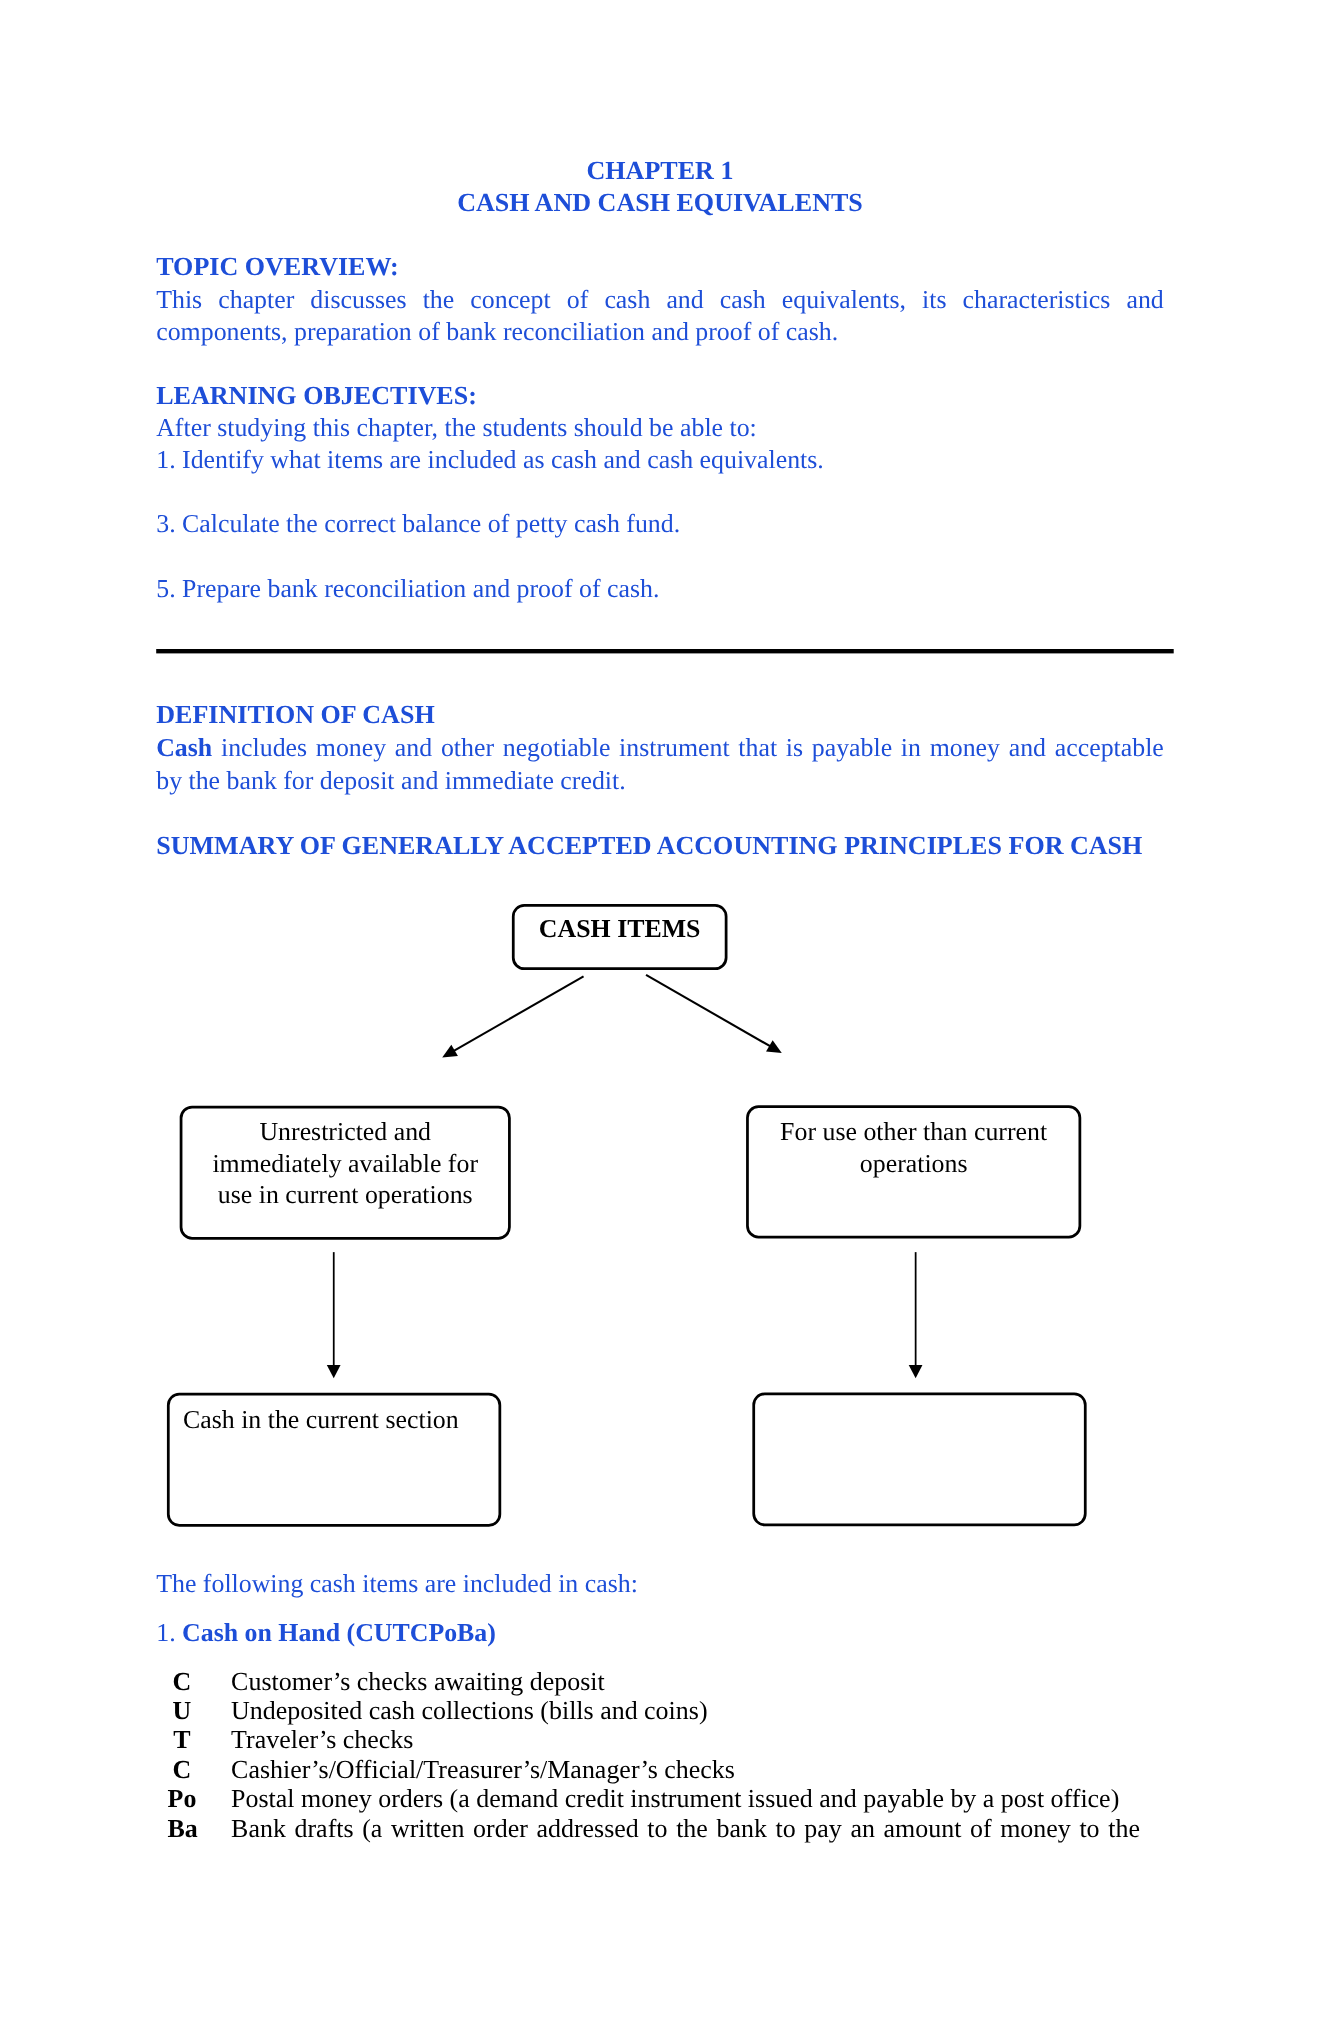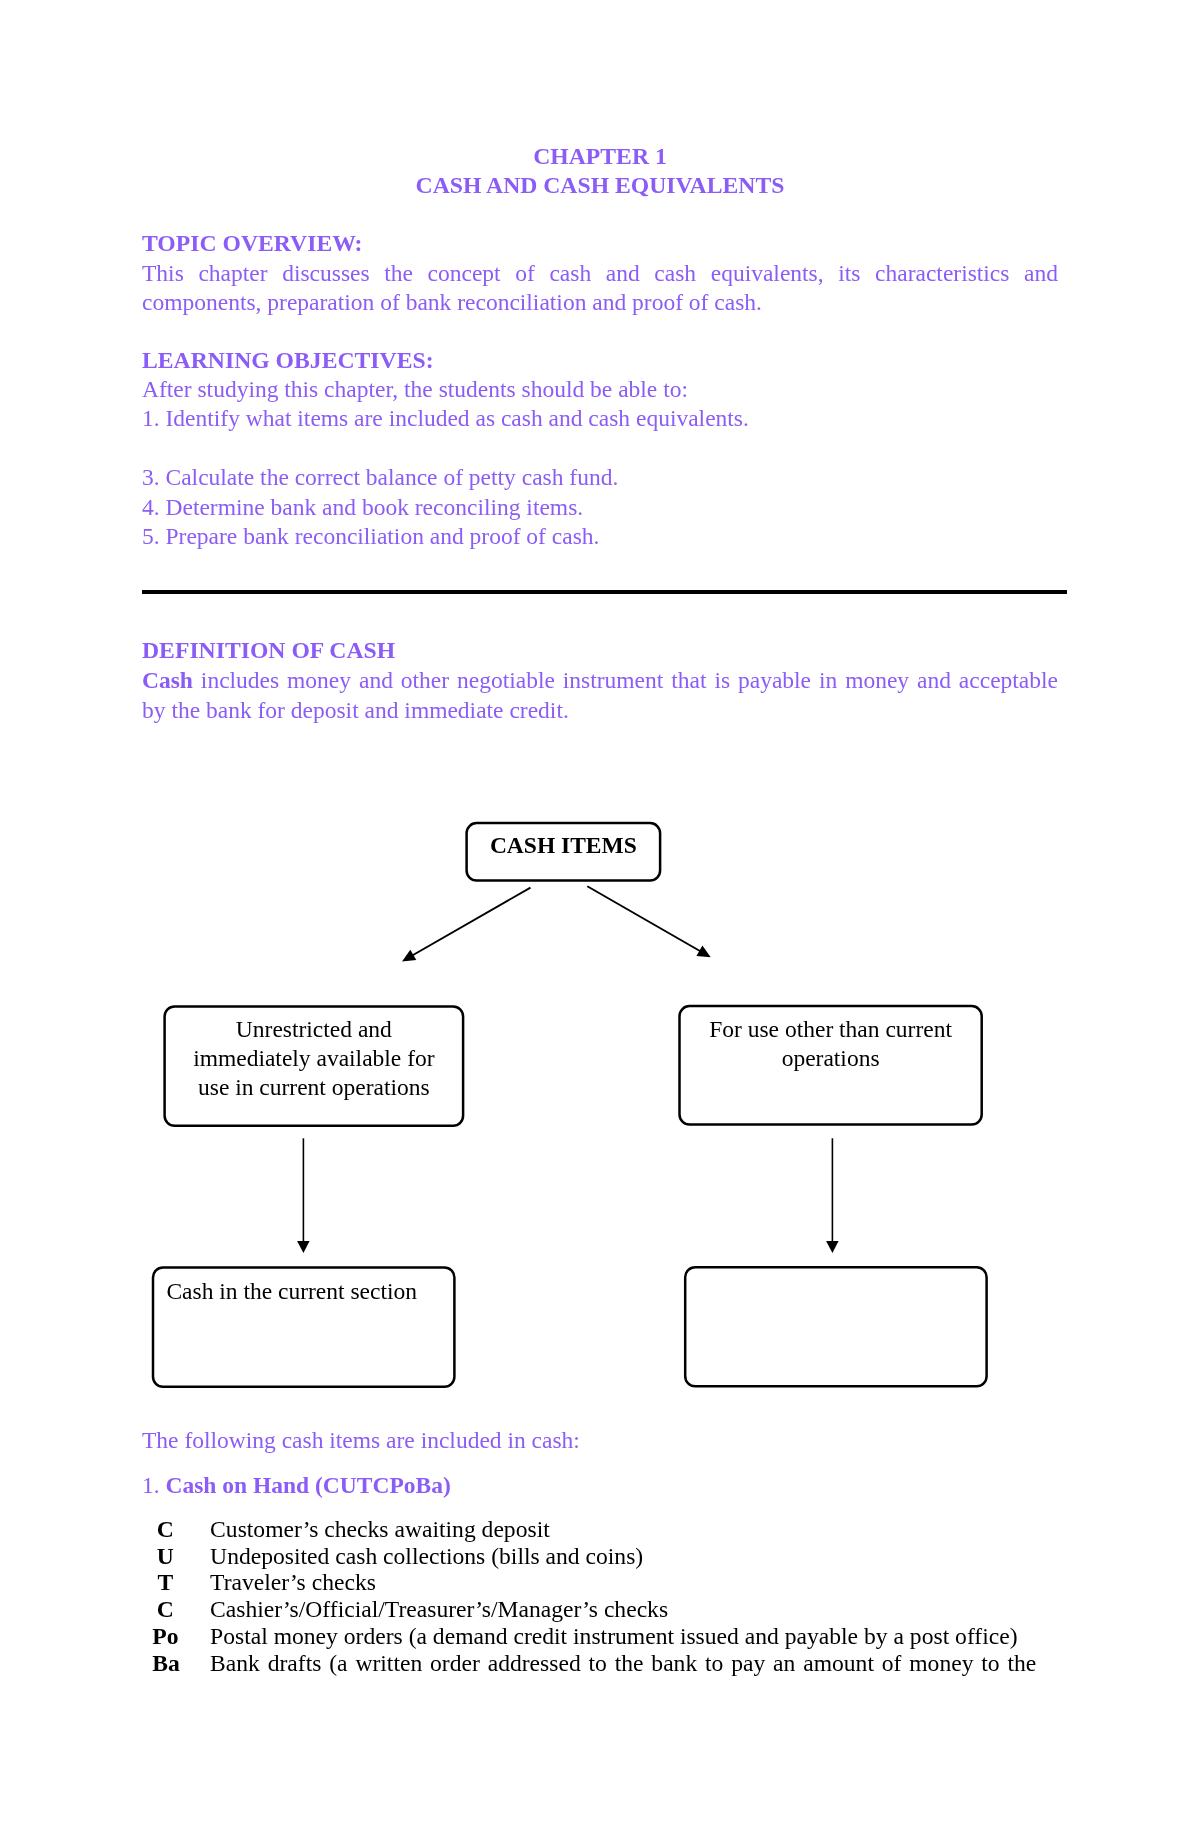--- a/index.html
+++ b/index.html
@@ -7,21 +7,21 @@
   * { -webkit-font-smoothing:antialiased; text-rendering:optimizeLegibility;
       font-variant-ligatures:common-ligatures; font-feature-settings:"liga" 1, "kern" 1; }
   body {
     width:1200px; height:1835px;
     font-family:"Liberation Serif", serif;
     color:#000000;
   }
   .page { position:relative; width:1200px; height:1835px; overflow:hidden; background:#fff; }
 
   
-  .tx { position:absolute; font-size:23.5px; line-height:29.4px; color:#8b5cf6; }
+  .tx { position:absolute; font-size:23.5px; line-height:29.4px; color:#1d4ed8; }
   .tx.b  { font-weight:bold; font-size:23.7px; }
   .col   { left:142px; width:916px; }
   .ctr   { text-align:center; }
   .just  { text-align:justify; text-justify:inter-word; }
 
   
   .forcejust:after { content:""; display:inline-block; width:100%; }
 
   
   .rule { position:absolute; background:#000; }
@@ -51,29 +51,29 @@
   <div class="tx b col ctr" style="top:171px">CASH AND CASH EQUIVALENTS</div>
 
   <div class="tx b col" style="top:229px">TOPIC OVERVIEW:</div>
   <div class="tx col just forcejust" style="top:258.6px">This chapter discusses the concept of cash and cash equivalents, its characteristics and</div>
   <div class="tx col" style="top:287.7px">components, preparation of bank reconciliation and proof of cash.</div>
 
   <div class="tx b col" style="top:345.6px">LEARNING OBJECTIVES:</div>
   <div class="tx col" style="top:374.9px">After studying this chapter, the students should be able to:</div>
   <div class="tx col" style="top:404.4px">1. Identify what items are included as cash and cash equivalents.</div>
   <div class="tx col" style="top:463.2px">3. Calculate the correct balance of petty cash fund.</div>
-  <div class="tx col" style="top:492.5px">4. Determine bank and book reconciling items.</div>
   <div class="tx col" style="top:522.1px">5. Prepare bank reconciliation and proof of cash.</div>
 
   <div class="rule" style="left:142.3px; top:589.9px; width:924.8px; height:4.4px;"></div>
 
   <div class="tx b col" style="top:636.3px">DEFINITION OF CASH</div>
   <div class="tx col just forcejust" style="top:665.7px"><b>Cash</b> <span>includes money and other negotiable instrument that is payable in money and acceptable</span></div>
   <div class="tx col" style="top:695.6px">by the bank for deposit and immediate credit.</div>
 
+  <div class="tx b col" style="top:755.3px">SUMMARY OF GENERALLY ACCEPTED ACCOUNTING PRINCIPLES FOR CASH</div>
 
   <svg class="arrows" width="1200" height="1835">
     <g fill="none" stroke="#000" stroke-width="2.5" shape-rendering="geometricPrecision">
       <rect x="466.6" y="823.1" width="193.5" height="57.5" rx="10" ry="10"></rect>
       <rect x="164.6" y="1006.4" width="298.5" height="119.3" rx="10" ry="10"></rect>
       <rect x="679.5" y="1006.1" width="302.2" height="118.5" rx="10" ry="10"></rect>
       <rect x="153" y="1267.4" width="301.4" height="119.3" rx="10" ry="10"></rect>
       <rect x="685.2" y="1267.2" width="301.4" height="119" rx="10" ry="10"></rect>
     </g>
     <g stroke="#000" stroke-width="1.9" fill="#000" shape-rendering="geometricPrecision">

